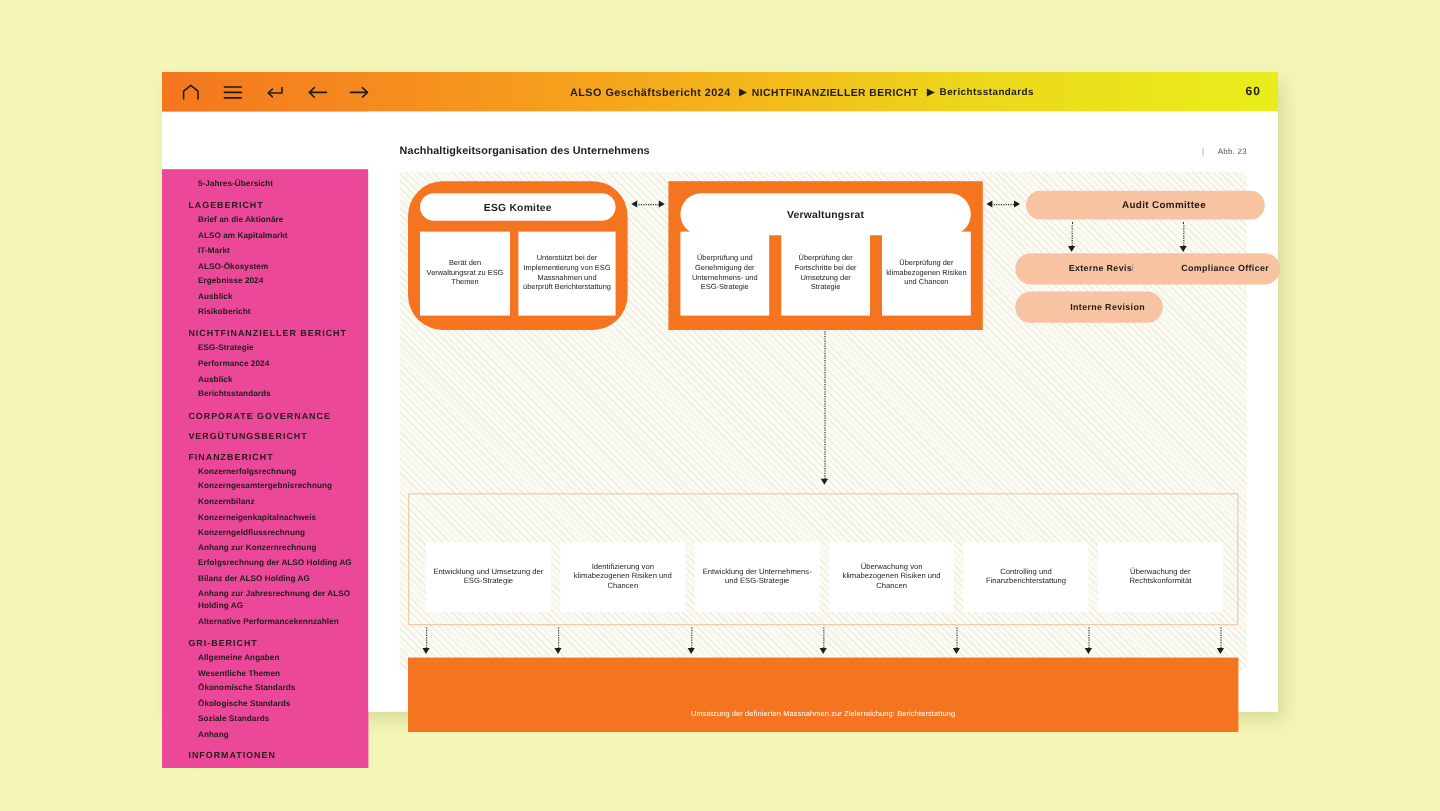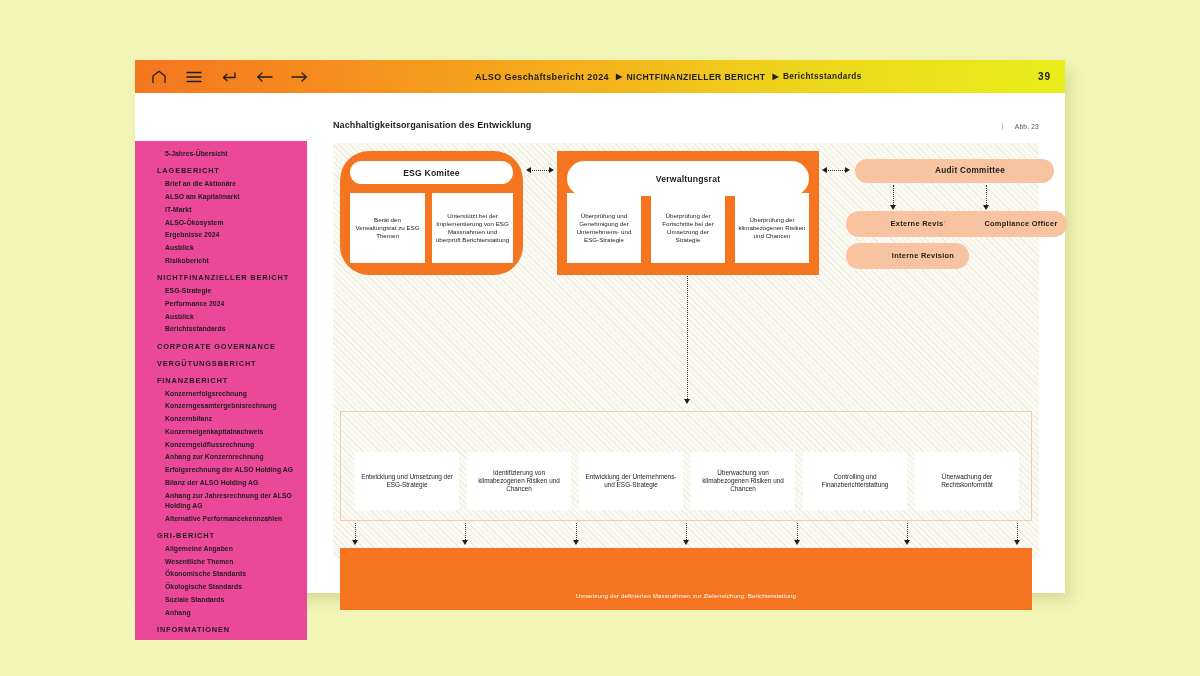--- a/index.html
+++ b/index.html
@@ -161,21 +161,21 @@
   </div>
 
   <div class="crumb">
     <span class="c1">ALSO Geschäftsbericht 2024</span>
     <span class="sep">▶</span>
     <span class="c2">NICHTFINANZIELLER BERICHT</span>
     <span class="sep">▶</span>
     <span class="c3">Berichtsstandards</span>
   </div>
 
-  <div class="pageno">39</div>
+  <div class="pageno">60</div>
 </div>
 
 <div class="sidebar">
   <div class="nav" id="nav-root">
       <div class="nav-item top">5-Jahres-Übersicht</div>
       <div class="nav-head">LAGEBERICHT</div>
       <div class="nav-item">Brief an die Aktionäre</div>
       <div class="nav-item">ALSO am Kapitalmarkt</div>
       <div class="nav-item">IT-Markt</div>
       <div class="nav-item">ALSO-Ökosystem</div>
@@ -207,21 +207,21 @@
       <div class="nav-item">Ökologische Standards</div>
       <div class="nav-item">Soziale Standards</div>
       <div class="nav-item">Anhang</div>
       <div class="nav-head">INFORMATIONEN</div>
     </div>
 </div>
 
 <div class="content">
 
   <div class="fig-head">
-    <div class="fig-title">Nachhaltigkeitsorganisation des Entwicklung</div>
+    <div class="fig-title">Nachhaltigkeitsorganisation des Unternehmens</div>
     <div class="fig-num">Abb. 23</div>
   </div>
 
   <div class="canvas">
 
     <div class="orangebox" style="left:7px;top:8px;width:183px;height:124px;border-radius:29px;">
       <div class="pill" style="position:absolute;left:10px;top:10px;width:163px;height:23px;font-size:8.6px;letter-spacing:.2px;">ESG Komitee</div>
       <div class="whitecard" style="position:absolute;left:10px;top:42px;width:75px;height:70px;font-size:6.2px;padding:2px 3px;box-sizing:border-box;">Berät den Verwaltungsrat zu ESG Themen</div>
       <div class="whitecard" style="position:absolute;left:92px;top:42px;width:81px;height:70px;font-size:6.2px;padding:2px 3px;box-sizing:border-box;">Unterstützt bei der Implementierung von ESG Massnahmen und überprüft Berichterstattung</div>
     </div>

